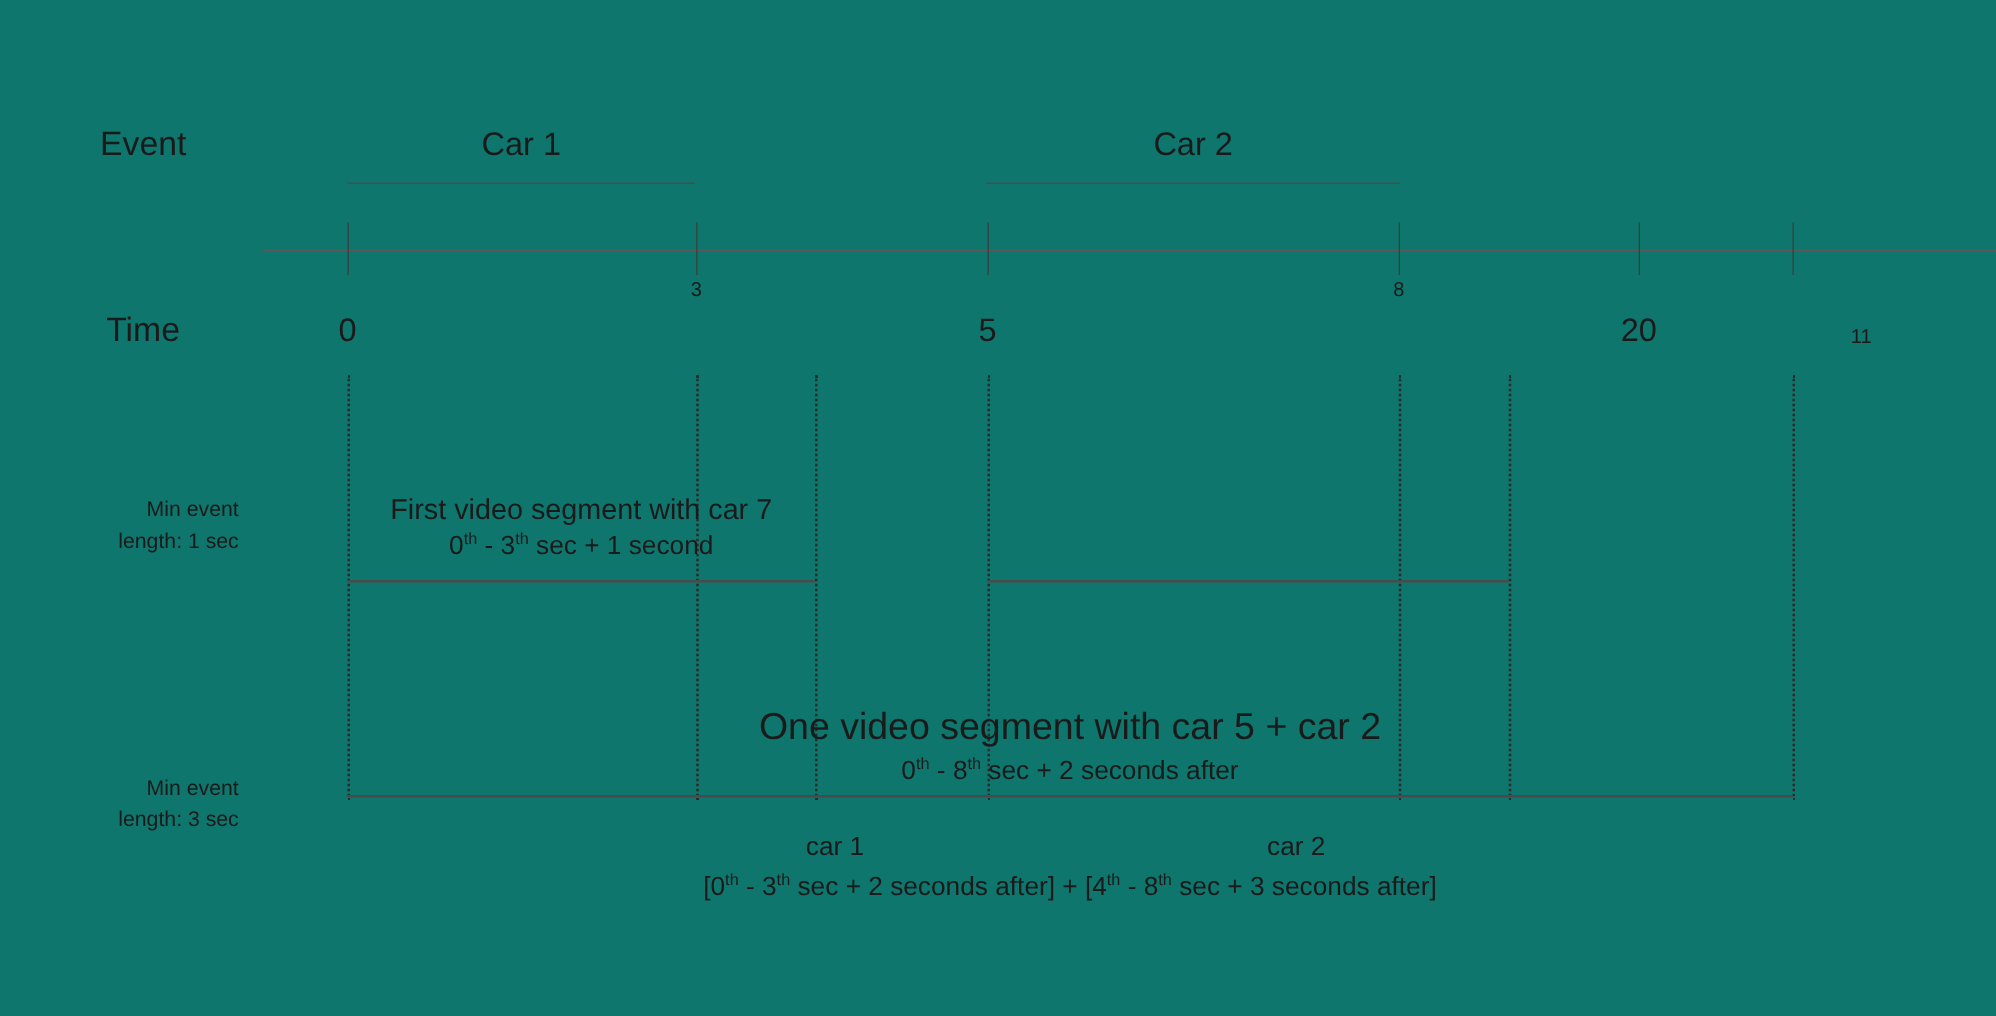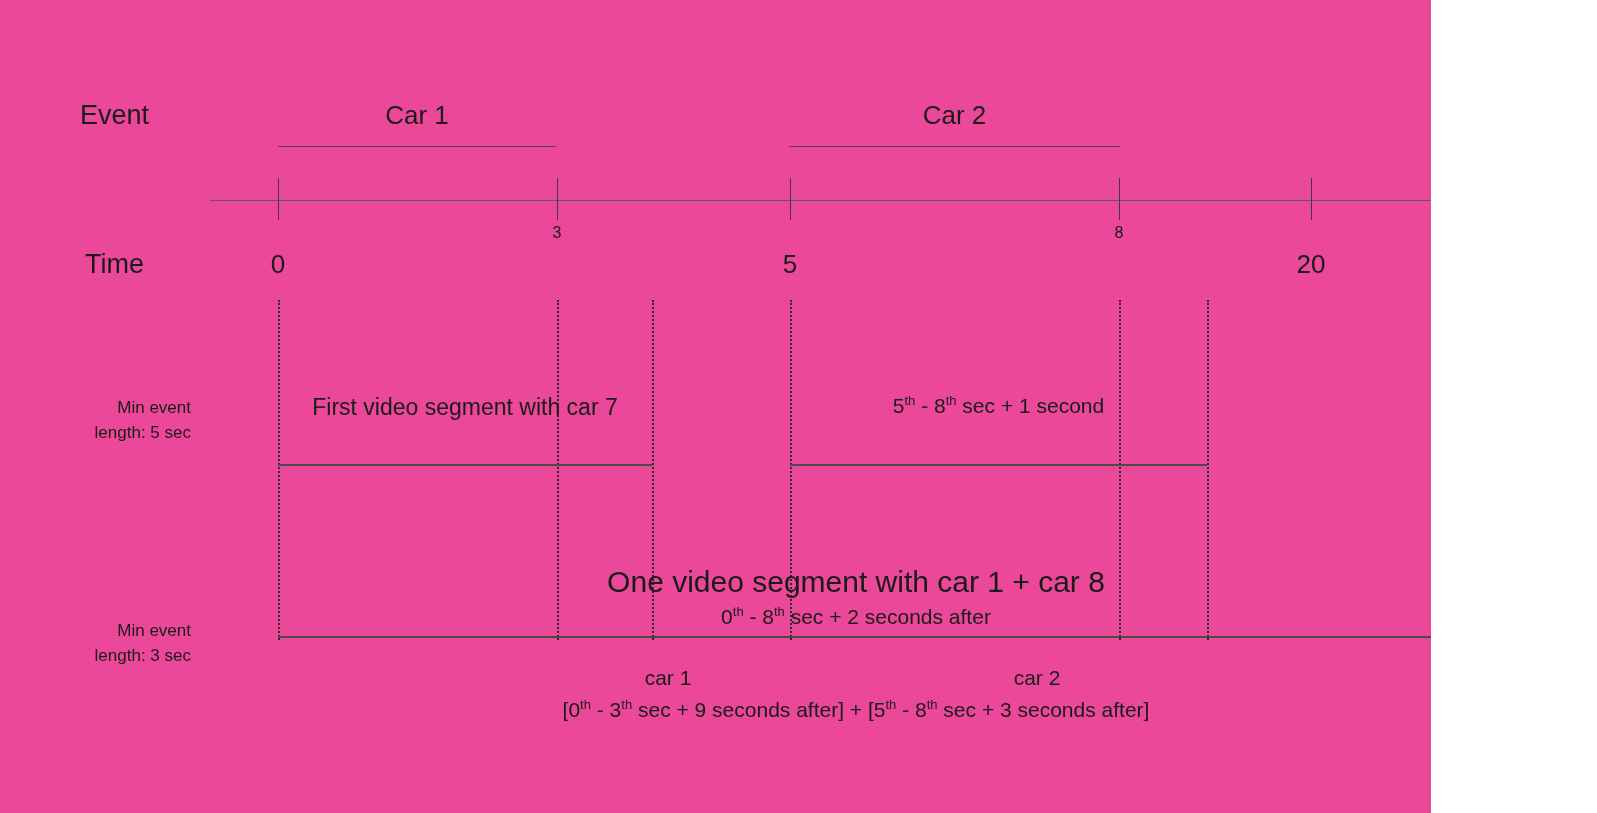--- a/index.html
+++ b/index.html
@@ -6,24 +6,24 @@
     margin: 0;
     padding: 0;
     background: #ffffff;
   }
   body {
     font-family: "Liberation Sans", sans-serif;
     color: #1a1a1a;
   }
   #stage {
     position: relative;
-    width: 1431px;
+    width: 1597px;
     height: 813px;
     overflow: hidden;
-    background: #ec4899;
+    background: #0f766e;
   }
   .lbl {
     position: absolute;
     white-space: nowrap;
   }
   
   .row-label-big {
     font-size: 27px;
     color: #1a1a1a;
   }
@@ -109,21 +109,21 @@
 <body>
 
 <div id="stage">
 
   <div class="lbl row-label-big" style="left:80px; top:100px;">Event</div>
 
   <div class="lbl row-label-big" style="left:85px; top:249px;">Time</div>
 
   <div class="lbl row-label-small" style="left:53px; top:396px; width:138px;">
     <div>Min event</div>
-    <div>length: 5 sec</div>
+    <div>length: 1 sec</div>
   </div>
 
   <div class="lbl row-label-small" style="left:53px; top:619px; width:138px;">
     <div>Min event</div>
     <div>length: 3 sec</div>
   </div>
 
   <div class="lbl event-name" style="left:278px; top:100px; width:278px;">Car 1</div>
   <div class="event-rule" style="left:278px; top:146px; width:278px;"></div>
 
@@ -150,32 +150,32 @@
   <div class="guide" style="left:278px; top:300px; height:340px;"></div>
   <div class="guide" style="left:557px; top:300px; height:340px;"></div>
   <div class="guide" style="left:652px; top:300px; height:340px;"></div>
   <div class="guide" style="left:790px; top:300px; height:340px;"></div>
   <div class="guide" style="left:1119px; top:300px; height:340px;"></div>
   <div class="guide" style="left:1207px; top:300px; height:340px;"></div>
   <div class="guide" style="left:1434px; top:300px; height:340px;"></div>
 
   <div class="seg-caption" style="left:278px; top:392px; width:374px;">
     <div class="seg-title">First video segment with car 7</div>
+    <div class="seg-sub"><span>0</span><sup>th</sup><span> - 3</span><sup>th</sup><span> sec + 1 second</span></div>
   </div>
   <div class="seg-rule" style="left:278px; top:464px; width:374px;"></div>
 
   <div class="seg-caption" style="left:790px; top:392px; width:417px;">
-    <div class="seg-sub"><span>5</span><sup>th</sup><span> - 8</span><sup>th</sup><span> sec + 1 second</span></div>
   </div>
   <div class="seg-rule" style="left:790px; top:464px; width:417px;"></div>
 
   <div class="seg-caption" style="left:278px; top:562px; width:1156px;">
-    <div class="big-title">One video segment with car 1 + car 8</div>
+    <div class="big-title">One video segment with car 5 + car 2</div>
     <div class="big-sub"><span>0</span><sup>th</sup><span> - 8</span><sup>th</sup><span> sec + 2 seconds after</span></div>
   </div>
   <div class="seg-rule" style="left:278px; top:636px; width:1156px;"></div>
 
   <div class="foot-line" style="left:578px; top:666px; width:180px;">car 1</div>
   <div class="foot-line" style="left:947px; top:666px; width:180px;">car 2</div>
 
-  <div class="foot-line" style="left:278px; top:698px; width:1156px;"><span>[0</span><sup>th</sup><span> - 3</span><sup>th</sup><span> sec + 9 seconds after] + [5</span><sup>th</sup><span> - 8</span><sup>th</sup><span> sec + 3 seconds after]</span></div>
+  <div class="foot-line" style="left:278px; top:698px; width:1156px;"><span>[0</span><sup>th</sup><span> - 3</span><sup>th</sup><span> sec + 2 seconds after] + [4</span><sup>th</sup><span> - 8</span><sup>th</sup><span> sec + 3 seconds after]</span></div>
 
 </div>
 
 </body></html>

